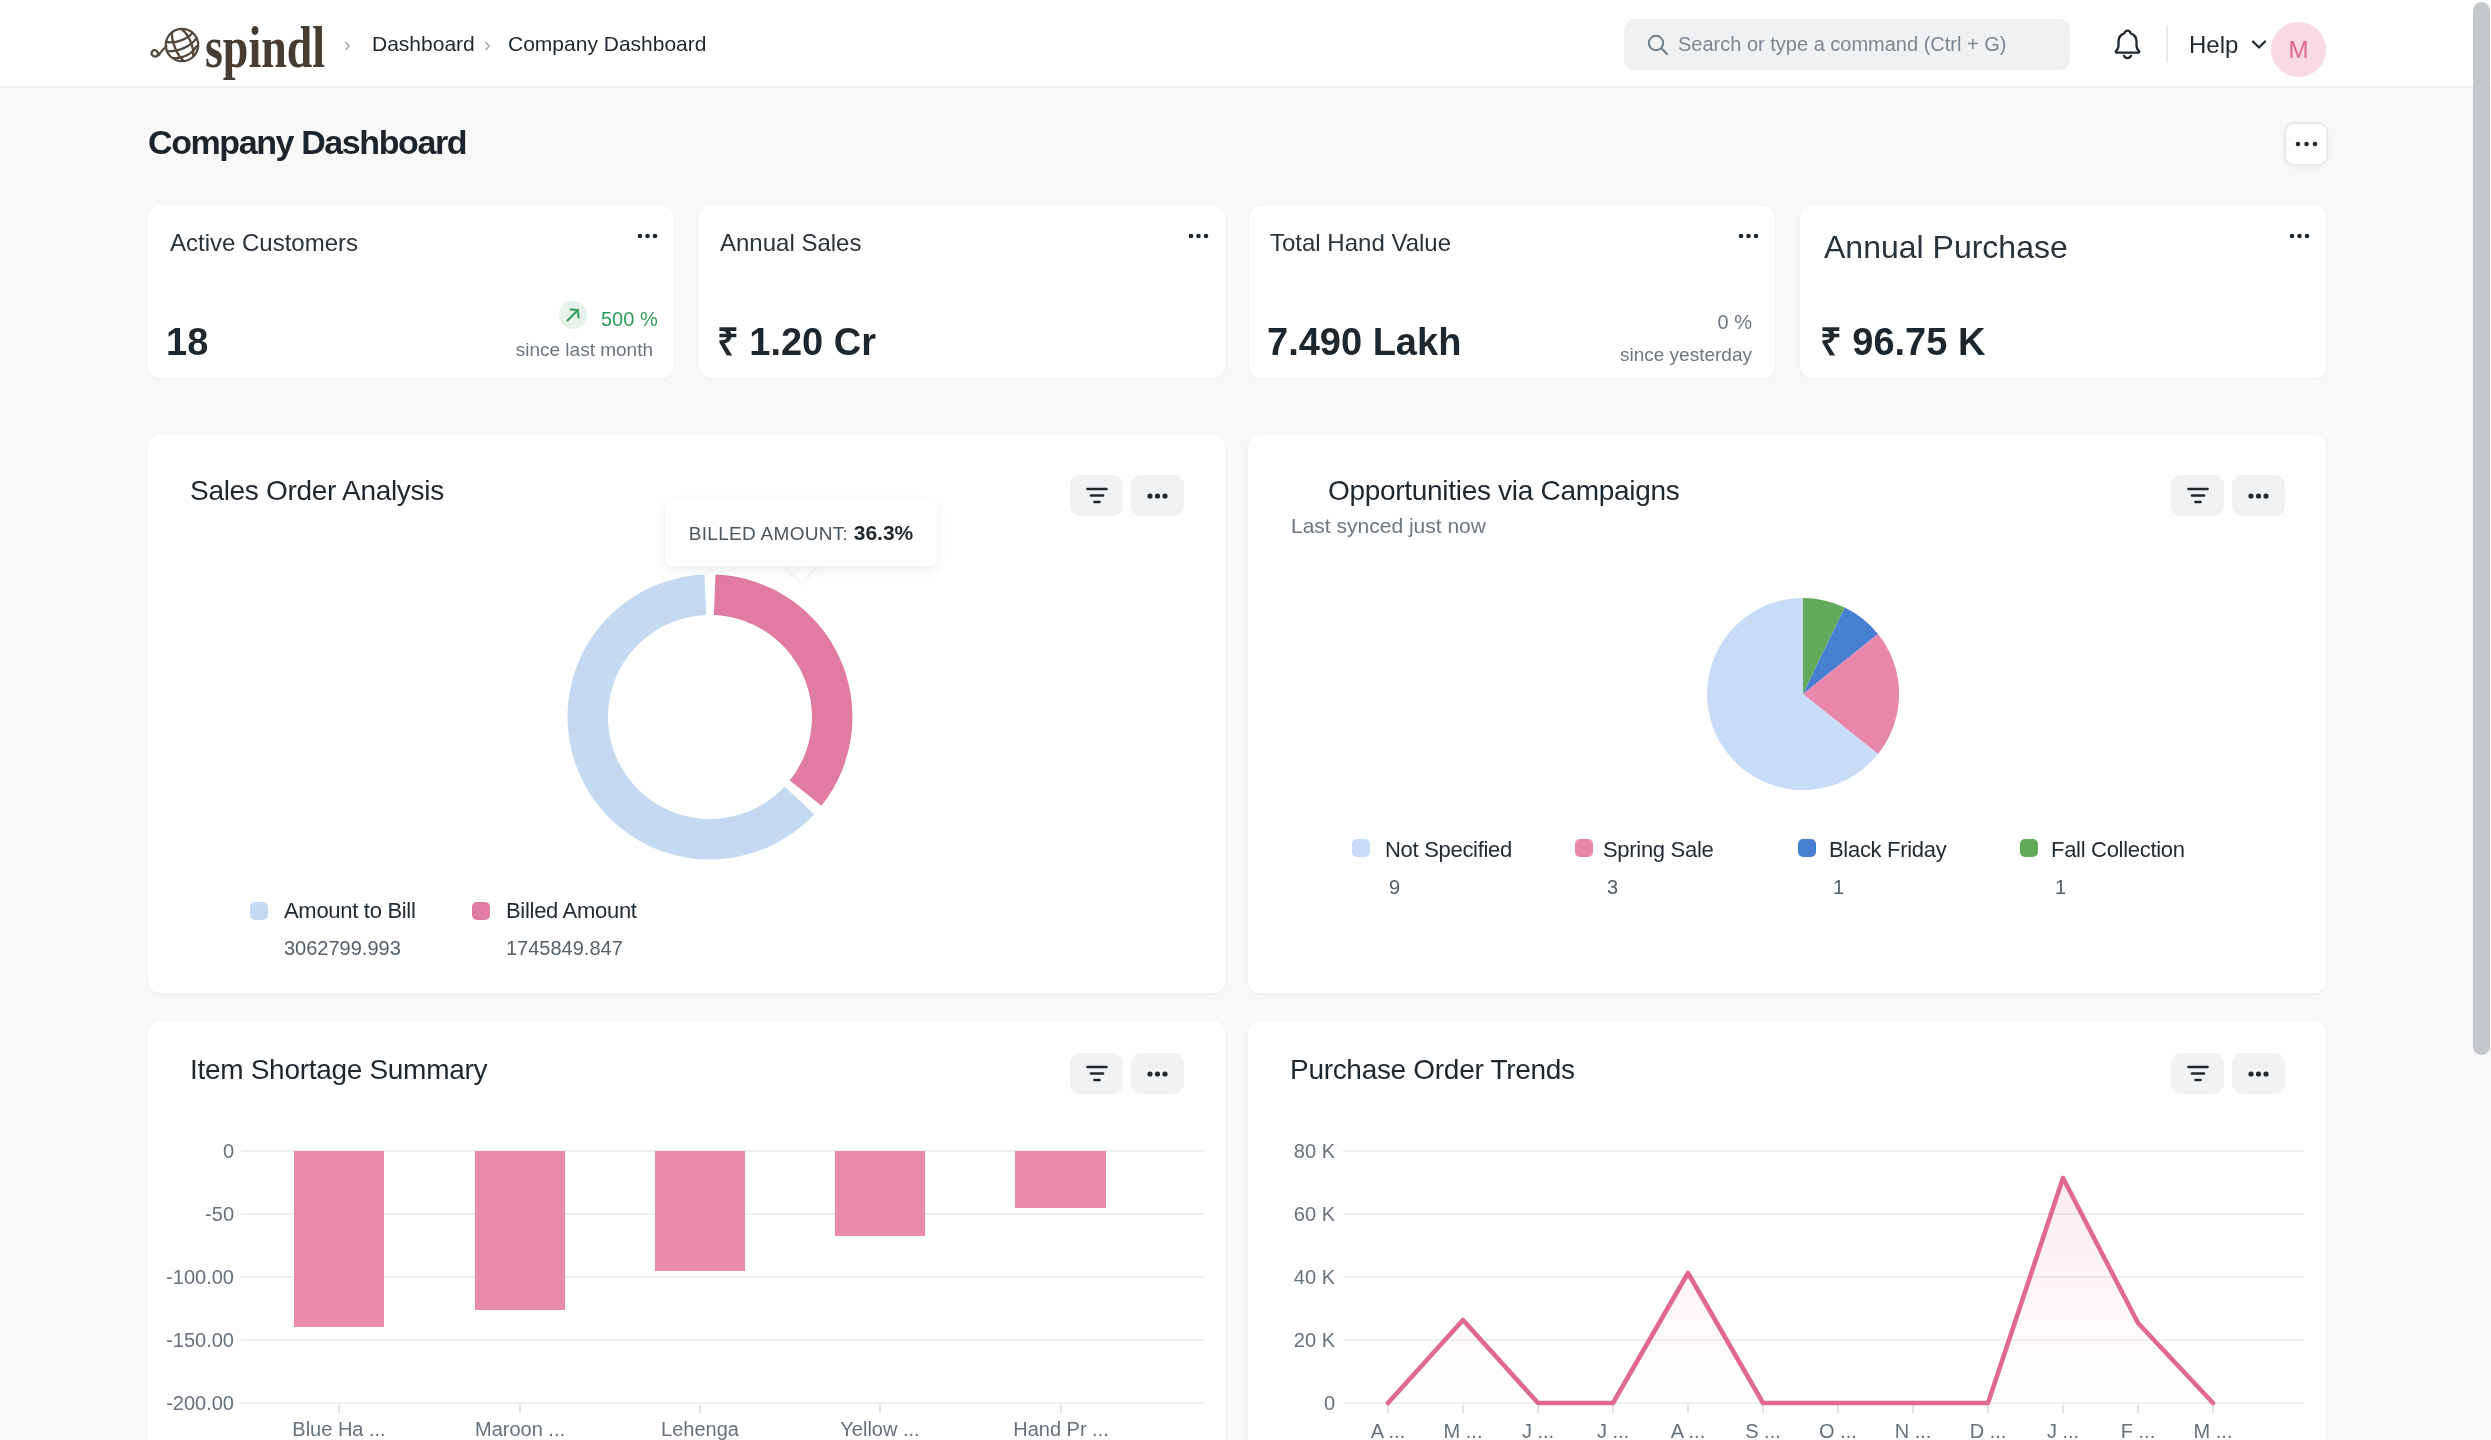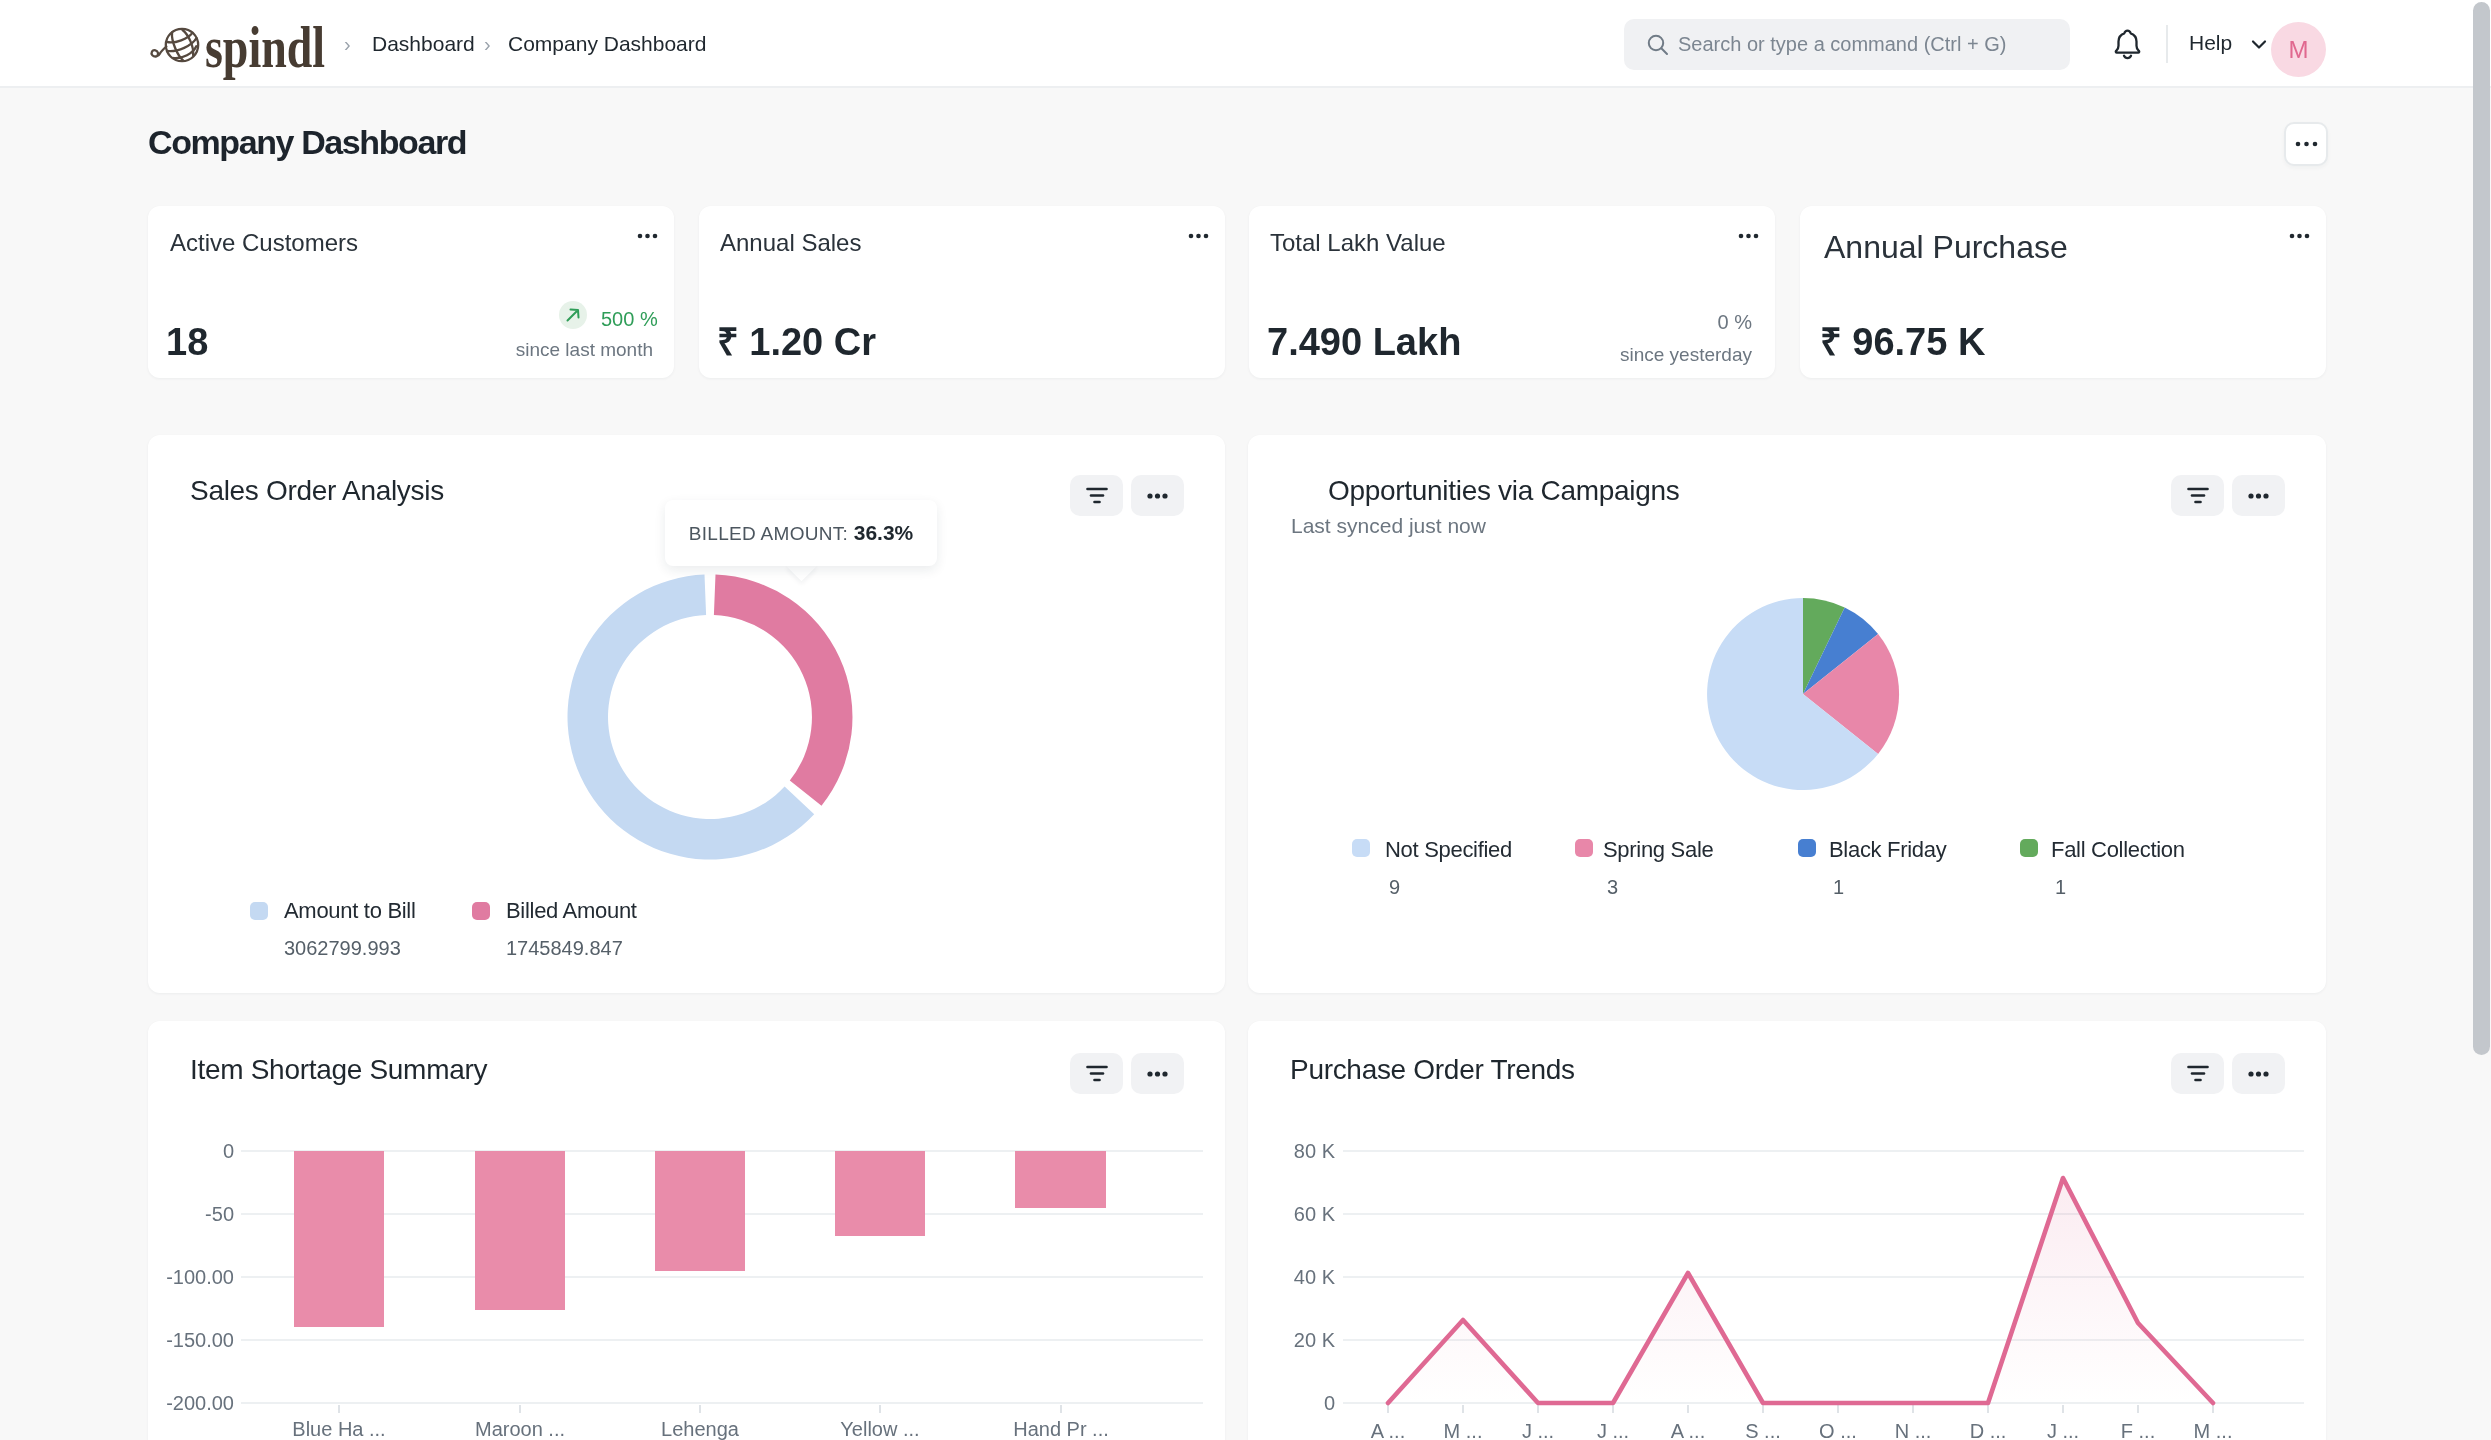--- a/index.html
+++ b/index.html
@@ -7,21 +7,21 @@
   font-family:"Liberation Sans", sans-serif; color:#1f272e; }
 .abs { position:absolute; }
 
 #navbar { position:absolute; left:0; top:0; width:2491px; height:88px; background:#fff;
   border-bottom:2px solid #edeff1; z-index:5; }
 #crumb { position:absolute; top:32px; font-size:21px; color:#1f272e; }
 .crumbsep { color:#9ba3ac; font-size:20px; }
 #searchbox { position:absolute; left:1624px; top:19px; width:446px; height:51px;
   background:#f0f1f3; border-radius:10px; }
 #searchtext { position:absolute; left:54px; top:14px; font-size:20px; color:#7c8691; }
-#helptext { position:absolute; left:2189px; top:31px; font-size:21px; color:#1f272e; }
+#helptext { position:absolute; left:2189px; top:31px; font-size:24px; color:#1f272e; }
 #avatar { position:absolute; left:2271px; top:22px; width:55px; height:55px; border-radius:50%;
   background:#f9d9e3; text-align:center; line-height:55px; font-size:24px; color:#e0688f; }
 #navdivider { position:absolute; left:2166px; top:25px; width:2px; height:38px; background:#e7eaec; }
 
 #sb-track { position:absolute; right:0; top:0; width:19px; height:1440px; background:transparent; z-index:9;}
 #sb-thumb { position:absolute; right:1px; top:2px; width:17px; height:1053px; background:#c3c7cc; border-radius:9px; z-index:10; }
 
 #pagehead { position:absolute; left:148px; top:123px; font-size:34px; font-weight:700; color:#1d242c; letter-spacing:-1.4px; }
 .menubtn-white { position:absolute; width:44px; height:44px; background:#fff;
   border:2px solid #e7eaec; border-radius:10px; box-shadow:0 2px 4px rgba(25,39,52,.04); }
@@ -126,21 +126,21 @@
       <g fill="#20282f">
         <circle cx="3" cy="3" r="2.3"></circle>
         <circle cx="10.5" cy="3" r="2.3"></circle>
         <circle cx="18" cy="3" r="2.3"></circle>
       </g>
     </svg>
   <div class="nc-num" style="top:117px;">₹ 1.20 Cr</div>
 </div>
 
 <div class="card" style="left:1249px; top:206px; width:526px; height:172px;">
-  <div class="abs" style="left:21px; top:23px; font-size:24px; color:#2a323a;">Total Lakh Value</div>
+  <div class="abs" style="left:21px; top:23px; font-size:24px; color:#2a323a;">Total Hand Value</div>
   <svg class="abs" style="right:16px; top:27px;" width="21" height="6" viewBox="0 0 21 6">
       <g fill="#20282f">
         <circle cx="3" cy="3" r="2.3"></circle>
         <circle cx="10.5" cy="3" r="2.3"></circle>
         <circle cx="18" cy="3" r="2.3"></circle>
       </g>
     </svg>
   <div class="nc-num" style="top:117px;">7.490 Lakh</div>
   <div class="abs gtxt" style="right:23px; top:105px; font-size:20px;">0 %</div>
   <div class="abs gtxt" style="right:23px; top:138px; font-size:19px;">since yesterday</div>

